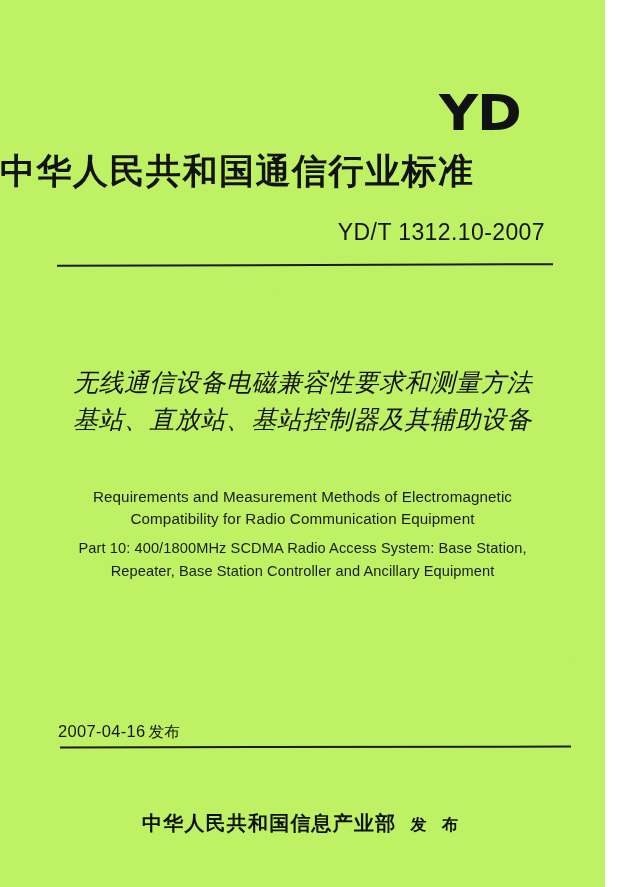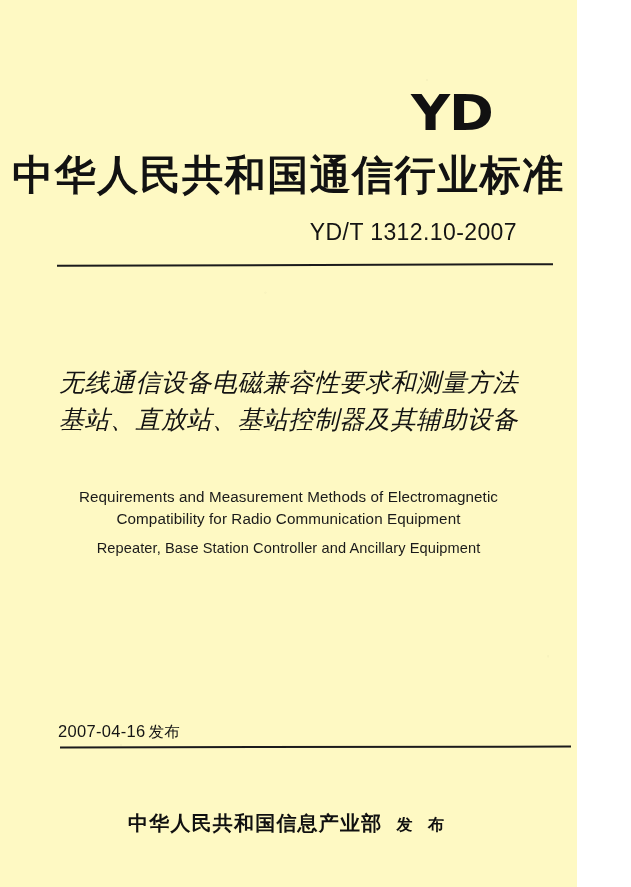--- a/index.html
+++ b/index.html
@@ -4,24 +4,25 @@
 <style>
   html, body {
     margin: 0;
     padding: 0;
     background: #ffffff;
   }
   .page {
     position: relative;
     width: 577px;
     height: 887px;
-    background: #fef9c3;
+    background: #bef264;
     overflow: hidden;
     font-family: "Liberation Sans", "DejaVu Sans", sans-serif;
     color: #151515;
+    padding-left: 28px;
   }
 
   
   .paper-noise {
     position: absolute;
     inset: 0;
     pointer-events: none;
     background:
       radial-gradient(circle at 12% 18%, rgba(0,0,0,0.030) 0 1px, transparent 1.4px),
       radial-gradient(circle at 74% 9%,  rgba(0,0,0,0.026) 0 1px, transparent 1.4px),
@@ -46,24 +47,23 @@
     color: #111;
     transform: scaleX(1.08);
     transform-origin: right center;
   }
 
   .cn-header {
     position: absolute;
     top: 148px;
     left: 0;
     right: 0;
-    text-align: center;
-    font-family: "DejaVu Sans", sans-serif;
-    font-weight: 700;
-    font-size: 41px;
+    font-family: "DejaVu Sans", sans-serif;
+    font-weight: 700;
+    font-size: 35px;
     letter-spacing: 1.5px;
     color: #121212;
     white-space: nowrap;
   }
 
   .std-number {
     position: absolute;
     top: 219px;
     right: 60px;
     font-size: 23px;
@@ -206,20 +206,21 @@
     <div class="cn-title-line">无线通信设备电磁兼容性要求和测量方法</div>
     <div class="cn-title-line">基站、直放站、基站控制器及其辅助设备</div>
   </div>
 
   <div class="en-title-block">
     <div class="en-title-line">Requirements and Measurement Methods of Electromagnetic</div>
     <div class="en-title-line">Compatibility for Radio Communication Equipment</div>
   </div>
 
   <div class="en-part-block">
+    <div class="en-part-line">Part 10: 400/1800MHz SCDMA Radio Access System: Base Station,</div>
     <div class="en-part-line">Repeater, Base Station Controller and Ancillary Equipment</div>
   </div>
 
   <div class="dates">
     <div class="date-item">
       <span>2007-04-16</span><span class="cn-suffix">发布</span>
     </div>
   </div>
 
   <div class="rule rule-bottom"></div>

